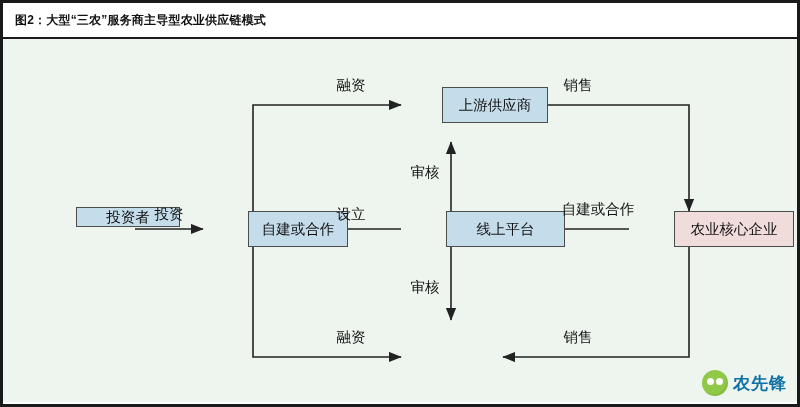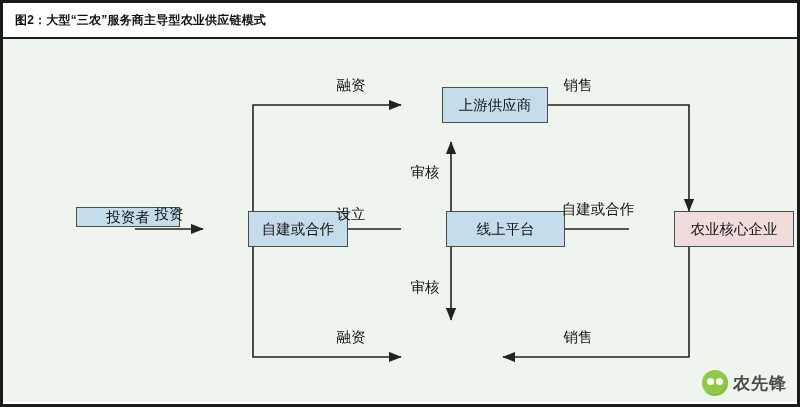--- a/index.html
+++ b/index.html
@@ -107,21 +107,21 @@
     height: 7px;
     border-radius: 50%;
     background: #ffffff;
     top: 8px;
   }
   #watermark .mark-logo::before { left: 5px; }
   #watermark .mark-logo::after { right: 5px; }
   #watermark .mark-text {
     font-size: 17px;
     font-weight: bold;
-    color: #404040;
+    color: #0369a1;
     letter-spacing: 1px;
   }
 </style>
 </head>
 <body>
 
 <div id="figure">
 
   <div id="title-bar">
     <span id="title-text">图2：大型“三农”服务商主导型农业供应链模式</span>

